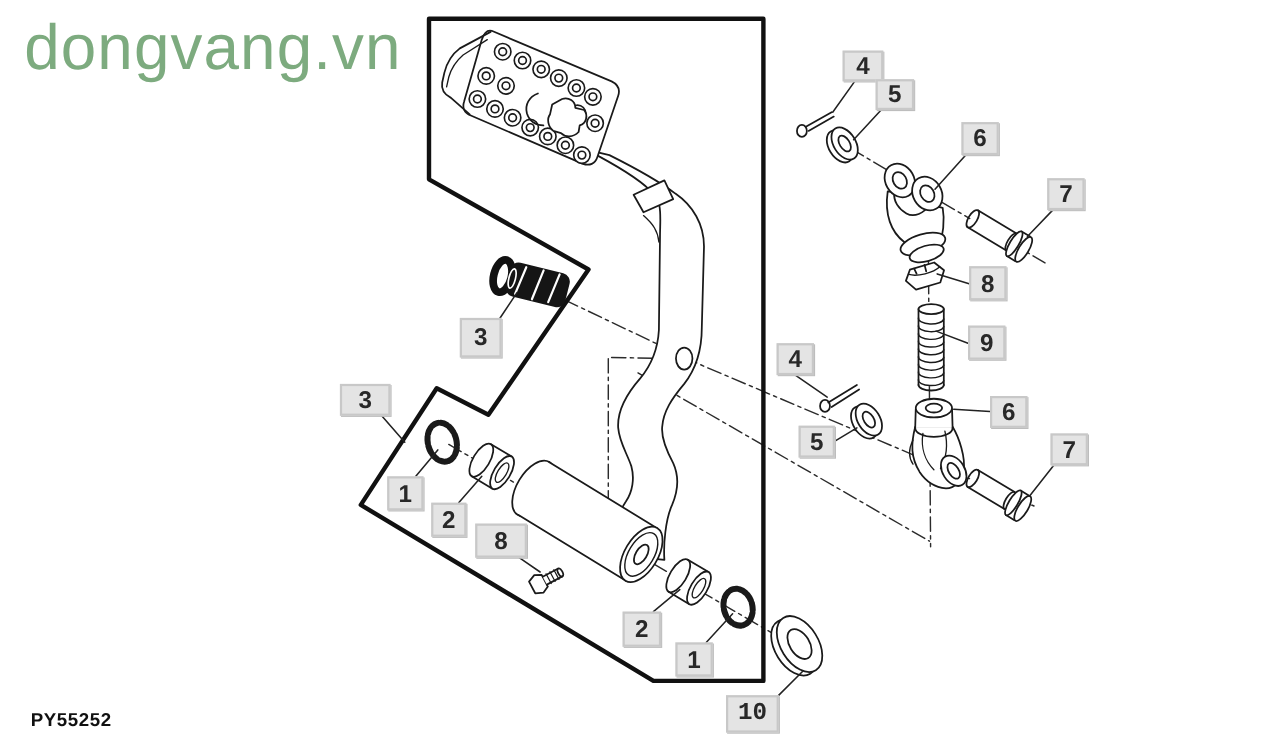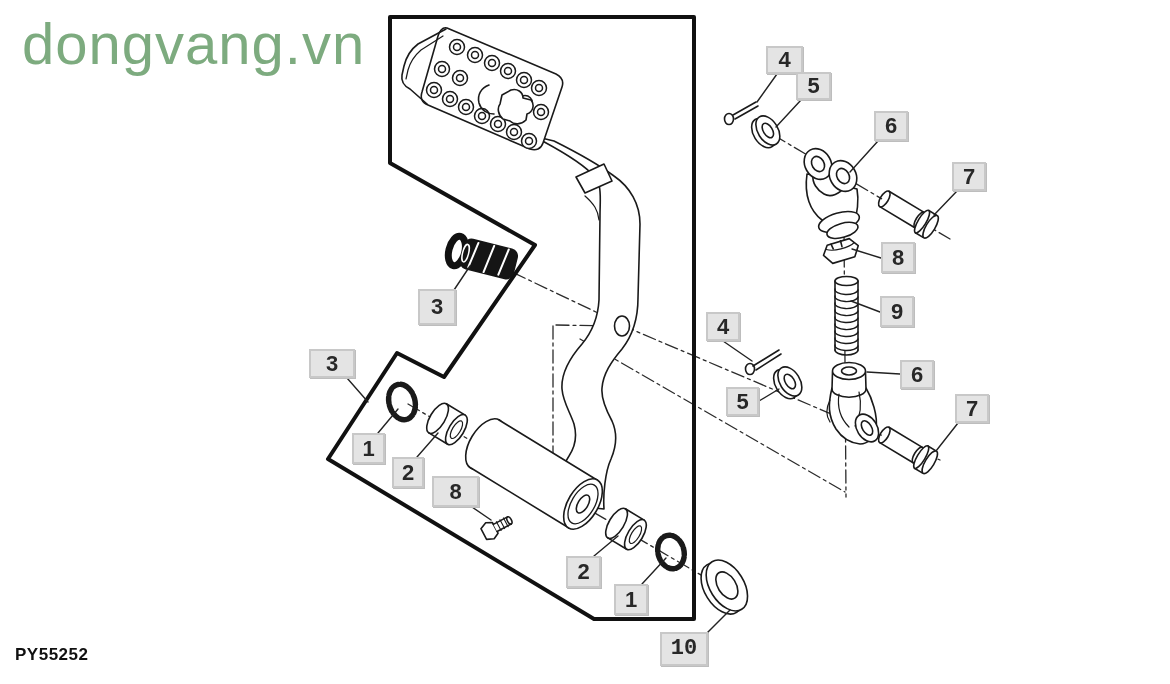--- a/index.html
+++ b/index.html
@@ -12,21 +12,21 @@
     font-size:58px;font-weight:400;color:#7dab7f;letter-spacing:1px;white-space:nowrap;
   }
   svg.art{position:absolute;left:0;top:0;z-index:2;}
   .callout{
     position:absolute;z-index:3;box-sizing:border-box;
     display:flex;align-items:center;justify-content:center;
     background:#e4e4e4;border:2px solid #c8c8c8;box-shadow:1px 1px 0 #bdbdbd;
     color:#282828;font-weight:bold;font-size:22px;line-height:1;
   }
   .figure-code{
-    position:absolute;left:15px;top:645px;z-index:3;
+    position:absolute;left:28px;top:645px;z-index:3;
     font-size:17px;font-weight:bold;color:#101010;letter-spacing:0.5px;
   }
 </style>
 </head>
 <body>
 
 <div class="stage">
 
   <div class="watermark">dongvang.vn</div>
 

